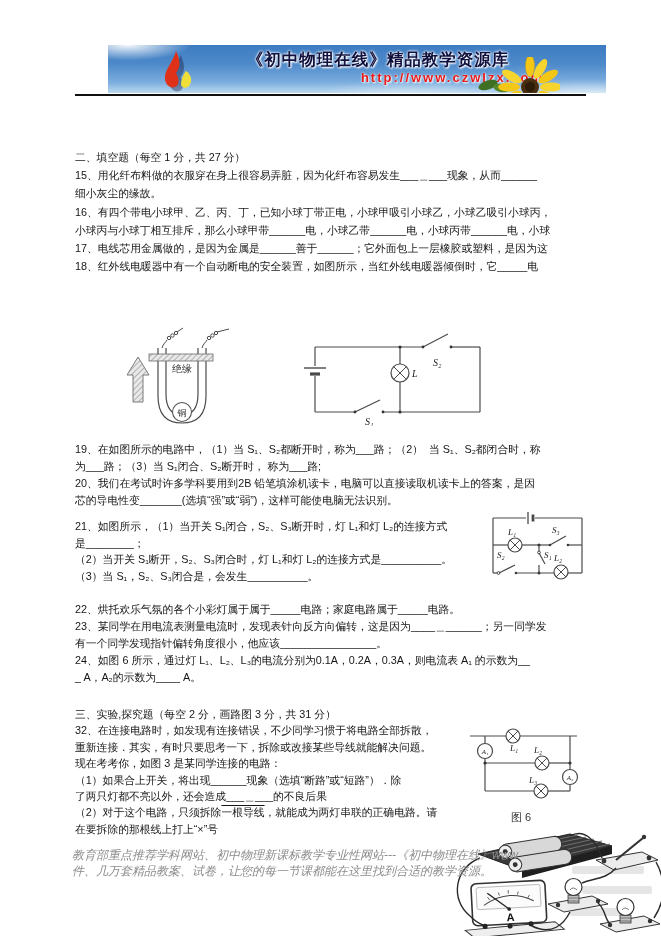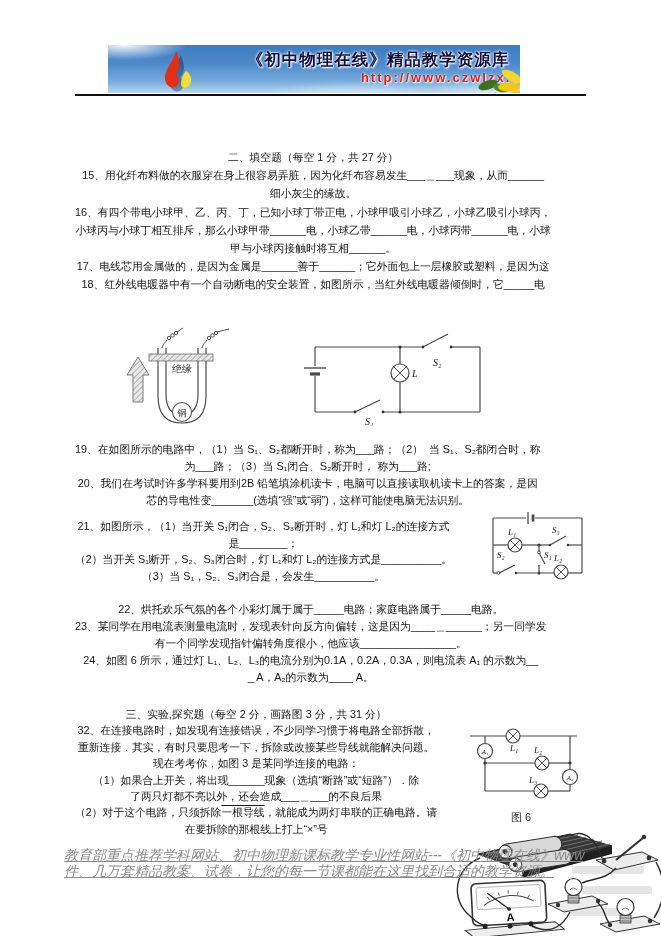--- a/index.html
+++ b/index.html
@@ -1,52 +1,52 @@
 <!DOCTYPE html>
 <html><head>
 <meta charset="utf-8">
 <style>
   html,body{margin:0;padding:0;background:#888;}
   .page{position:relative;width:661px;height:936px;background:#ffffff;overflow:hidden;
         font-family:"Liberation Sans",sans-serif;color:#141414;}
   
-  .banner{position:absolute;left:108px;top:45px;width:412px;height:48px;overflow:hidden;
+  .banner{position:absolute;left:108px;top:45px;width:498px;height:48px;overflow:hidden;
     background:
       radial-gradient(90px 22px at 4% 0%, rgba(255,255,255,.95), rgba(255,255,255,0) 70%),
       radial-gradient(130px 26px at 60% 110%, rgba(255,255,255,.45), rgba(255,255,255,0) 70%),
       radial-gradient(120px 24px at 96% 104%, rgba(255,255,255,.5), rgba(255,255,255,0) 70%),
       linear-gradient(180deg,#3d7cc2 0%,#4e8aca 40%,#7caede 78%,#bcd9ef 100%);}
   .banner-title{position:absolute;left:102px;top:4px;width:336px;text-align:center;
     font-weight:bold;font-size:16.5px;letter-spacing:1px;color:#10103f;
     text-shadow:0 0 2px #fff,0 0 3px #fff,1px 1px 2px #fff;}
   .banner-url{position:absolute;left:136px;top:25px;width:300px;text-align:right;
     font-weight:bold;font-size:13px;letter-spacing:2px;color:#e81b1b;
     text-shadow:0 0 2px #fff,1px 1px 2px #fff;}
   .logo{position:absolute;left:44px;top:3px;}
   .sunflower{position:absolute;left:352px;top:12px;}
   .rule{position:absolute;left:75px;top:94px;width:511px;height:2px;background:#101010;}
   
-  .tblock{position:absolute;left:75px;font-size:10.8px;color:#161616;text-align:center;}
+  .tblock{position:absolute;left:75px;font-size:10.8px;color:#161616;}
   .tblock .line{white-space:pre;}
   .b1{top:148px;line-height:18.2px;}
   .b2{top:441px;line-height:17px;}
   .b3{top:518px;line-height:16.7px;}
   .b4{top:601px;line-height:16.9px;}
   .b5{top:706px;line-height:16.4px;}
   .over{text-decoration:overline;}
   
   .fig{position:absolute;}
   .w{stroke:#4a4a4a;stroke-width:1.2;fill:none;}
   .wt{stroke:#4a4a4a;stroke-width:1;fill:none;}
   .dot{fill:#333;}
   .flab{font-family:"Liberation Serif",serif;font-style:italic;fill:#1c1c1c;}
   .clab{font-family:"Liberation Sans",sans-serif;fill:#333;}
   
-  .footer{position:absolute;left:64px;top:848px;font-size:14px;line-height:15.5px;
-    color:#8b8b8b;font-style:italic;text-decoration:underline;}
+  .footer{position:absolute;left:72px;top:848px;font-size:12px;line-height:15.5px;
+    color:#8b8b8b;font-style:italic;}
   .footer div{white-space:pre;}
 </style>
 </head>
 <body>
 
 <div class="page">
 
   <div class="banner">
     <svg class="logo" width="50" height="44" viewBox="0 0 50 44">
       <path d="M26,5 C24,14 16,22 15,30 C14,38 20,43 25,41 C30,39 29,32 26,27 C32,20 29,11 26,5 Z" fill="rgba(10,10,40,.35)" transform="translate(2.5,2)"></path>
@@ -75,21 +75,20 @@
     </svg>
   </div>
   <div class="rule"></div>
 
   <div class="tblock b1">
     <div class="line">二、填空题（每空 1 分，共 27 分）</div>
     <div class="line">15、用化纤布料做的衣服穿在身上很容易弄脏，因为化纤布容易发生___＿___现象，从而______</div>
     <div class="line">细小灰尘的缘故。</div>
     <div class="line">16、有四个带电小球甲、乙、丙、丁，已知小球丁带正电，小球甲吸引小球乙，小球乙吸引小球丙，</div>
     <div class="line">小球丙与小球丁相互排斥，那么小球甲带______电，小球乙带______电，小球丙带______电，小球</div>
-    <div class="line">甲与小球丙接触时将互相______。</div>
     <div class="line">17、电线芯用金属做的，是因为金属是______善于______；它外面包上一层橡胶或塑料，是因为这</div>
     <div class="line">18、红外线电暖器中有一个自动断电的安全装置，如图所示，当红外线电暖器倾倒时，它_____电</div>
   </div>
 
   <svg class="fig" style="left:125px;top:324px" width="150" height="110" viewBox="0 0 150 110">
     <defs>
       <pattern id="hatch" width="4" height="4" patternUnits="userSpaceOnUse" patternTransform="rotate(45)">
         <rect width="4" height="4" fill="#e9e9e9"></rect>
           <line x1="0" y1="0" x2="0" y2="4" stroke="#8a8a8a" stroke-width="1.2"></line>
       </pattern>

